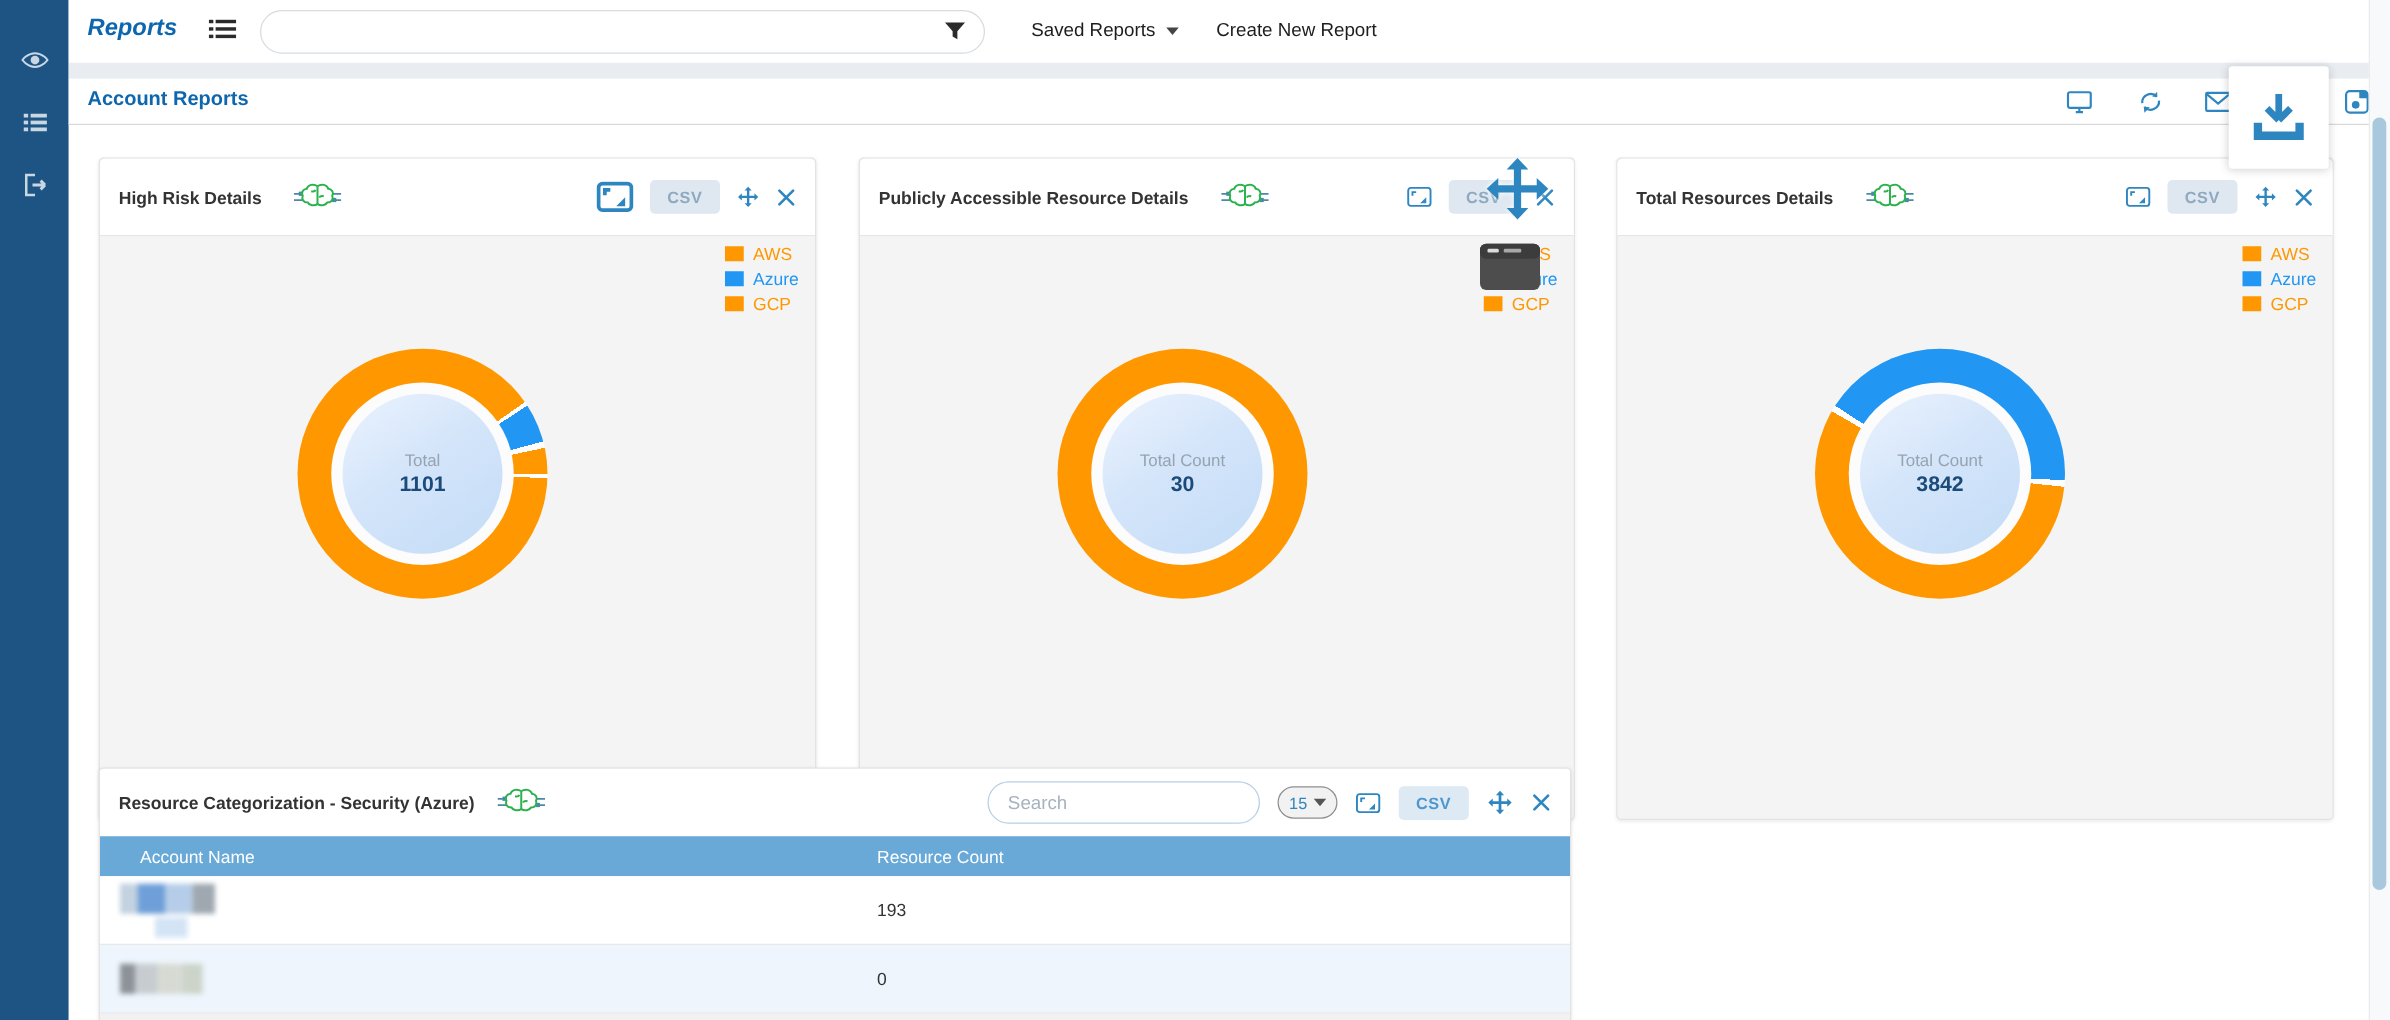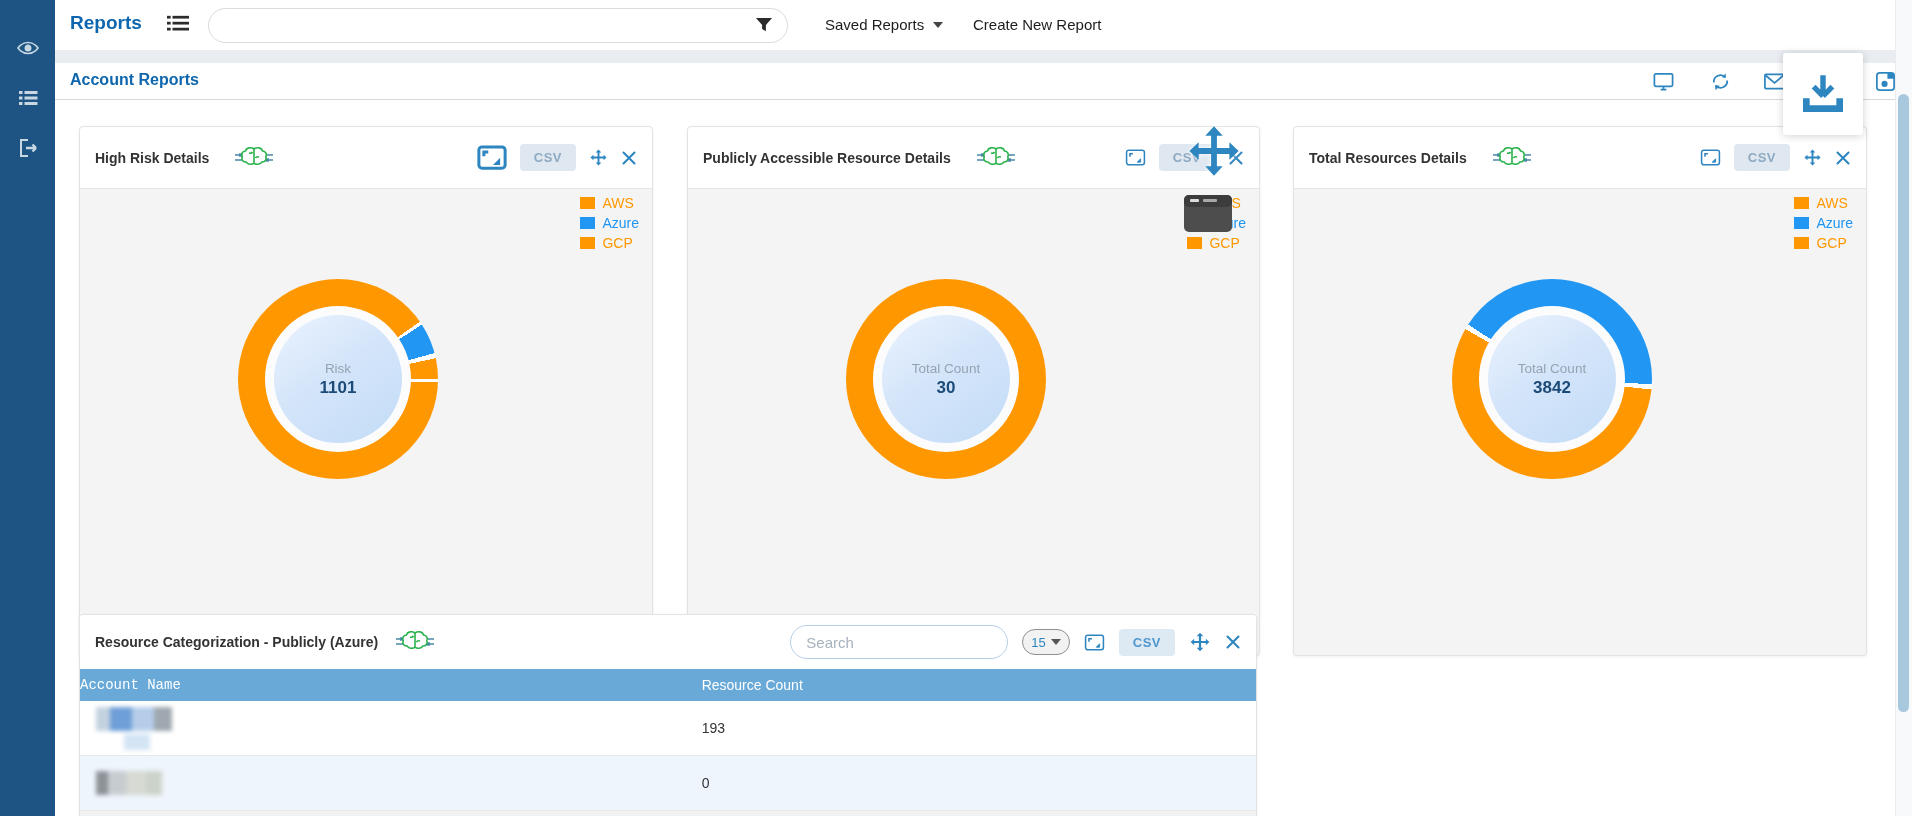--- a/index.html
+++ b/index.html
@@ -10,21 +10,21 @@
   
   .sidebar { width:55px; flex-shrink:0; background:#1d5484; display:flex; flex-direction:column;
              align-items:center; padding-top:36px; gap:26px; }
   .side-icon { width:24px; height:24px; color:#c9d7e3; cursor:pointer; }
   .side-icon svg { width:100%; height:100%; display:block; }
 
   
   .main { position:relative; flex:1; background:#fff; }
 
   .topbar { position:relative; height:50px; background:#fff; }
-  .topbar-title { position:absolute; left:15px; top:12px; font-size:19px; font-weight:bold; color:#0e67ae; }
+  .topbar-title { position:absolute; left:15px; top:12px; font-size:19px; font-weight:bold; color:#0e67ae;font-style:italic; }
   .list-btn { position:absolute; left:112px; top:14px; width:22px; height:20px; color:#2b2b2b; cursor:pointer; }
   .search-pill { position:absolute; left:153px; top:8px; width:580px; height:35px; border:1px solid #d7dce1;
                  border-radius:18px; background:#fff; display:flex; align-items:center; padding:0 14px; }
   .search-pill input { flex:1; border:none; outline:none; font-size:14px; background:transparent; color:#333; }
   .funnel-btn { width:18px; height:18px; color:#2b2b2b; cursor:pointer; }
   .saved-reports { position:absolute; left:770px; top:16px; display:flex; align-items:center; gap:9px;
                    font-size:15px; color:#1d1d1d; cursor:pointer; }
   .caret-down { width:0; height:0; border-left:5px solid transparent; border-right:5px solid transparent;
                 border-top:6px solid #444; }
   .create-new { position:absolute; left:918px; top:16px; font-size:15px; color:#1d1d1d; cursor:pointer; }
@@ -90,21 +90,21 @@
   .tsearch input { flex:1; border:none; outline:none; font-size:15px; color:#333; background:transparent; }
   .tsearch input::placeholder { color:#a6b2bd; }
   .tsearch svg { width:19px; height:19px; color:#b9cfe4; }
   .page-size { height:26px; min-width:46px; border:1px solid #8f8f8f; border-radius:13px; display:flex;
                align-items:center; justify-content:center; gap:5px; padding:12px 8px; cursor:pointer;
                font-size:13px; color:#2e86c1; background:#f2f2f2; }
   .page-size .caret-down { border-top-color:#555; }
   .csv-btn.table-csv { color:#4f97cf; background:#dde9f3; }
 
   .thead { height:32px; background:#68a9d8; display:flex; align-items:center; color:#fff; font-size:14px; }
-  .th-1 { width:51.5%; padding-left:0;font-family:Liberation Mono, monospace; } .th-2 { width:48.5%; padding-left:16px; }
+  .th-1 { width:51.5%; padding-left:32px; } .th-2 { width:48.5%; padding-left:16px; }
   .trow { height:55px; display:flex; align-items:center; border-bottom:1px solid #e8e8e8; background:#fff; }
   .trow.alt { background:#eef5fc; }
   .td-1 { width:51.5%; padding-left:16px; } .td-2 { width:48.5%; padding-left:16px; font-size:14px; color:#333; }
   .row-strip { height:9px; background:#f1f1f1; }
 
   .blur-name { filter:blur(2px); }
   .blur-line { display:flex; }
   .blur-line span { display:inline-block; height:24px; }
   .blur-line.small span { height:16px; }
 
@@ -261,21 +261,21 @@
             <span class="legend-label" style="color: rgb(33, 150, 243);">Azure</span>
           </div>
           <div class="legend-item">
             <span class="swatch" style="background: rgb(255, 152, 0);"></span>
             <span class="legend-label" style="color: rgb(255, 152, 0);">GCP</span>
           </div>
         </div>
         <div class="donut" style="background: conic-gradient(rgb(255, 152, 0) 0deg, rgb(255, 152, 0) 55deg, rgb(255, 255, 255) 55deg, rgb(255, 255, 255) 57deg, rgb(33, 150, 243) 57deg, rgb(33, 150, 243) 75deg, rgb(255, 255, 255) 75deg, rgb(255, 255, 255) 78deg, rgb(255, 152, 0) 78deg, rgb(255, 152, 0) 90deg, rgb(255, 255, 255) 90deg, rgb(255, 255, 255) 92deg, rgb(255, 152, 0) 92deg, rgb(255, 152, 0) 360deg);">
           <div class="donut-hole"></div>
           <div class="donut-center">
-            <div class="donut-center-label">Risk</div>
+            <div class="donut-center-label">Total</div>
             <div class="donut-center-value">1101</div>
           </div>
         </div>
       </div>
     </div>
 
     <div class="chart-card card-2">
       <div class="card-header">
         <span class="card-title">Publicly Accessible Resource Details</span>
         <svg class="brain-icon" viewBox="0 0 38 26">
@@ -399,21 +399,21 @@
           <div class="donut-center">
             <div class="donut-center-label">Total Count</div>
             <div class="donut-center-value">3842</div>
           </div>
         </div>
       </div>
     </div>
 
     <div class="table-card">
       <div class="table-head-row">
-        <span class="card-title">Resource Categorization - Publicly (Azure)</span>
+        <span class="card-title">Resource Categorization - Security (Azure)</span>
         <svg class="brain-icon" viewBox="0 0 38 26" style="margin-left:18px;">
           <g stroke="#4a89a8" stroke-width="1.4" fill="none">
               <path d="M0 10h7M0 15h7M31 10h7M31 15h7"></path>
             </g>
           <rect x="4" y="8.3" width="3.4" height="3.4" fill="#4a89a8"></rect>
           <rect x="30.6" y="13.3" width="3.4" height="3.4" fill="#4a89a8"></rect>
           <g stroke="#2bb24c" stroke-width="1.6" fill="none">
             <path d="M19 4c-3.2-2.4-7.8-1.2-8.6 2-3.2.2-4.6 3.4-3.2 5.6-1.2 3 .8 5.4 4 5.4 1 2.2 5.4 3.2 7.8 1.2"></path>
             <path d="M19 4c3.2-2.4 7.8-1.2 8.6 2 3.2.2 4.6 3.4 3.2 5.6 1.2 3-.8 5.4-4 5.4-1 2.2-5.4 3.2-7.8 1.2"></path>
             <path d="M19 4v14.5"></path>

